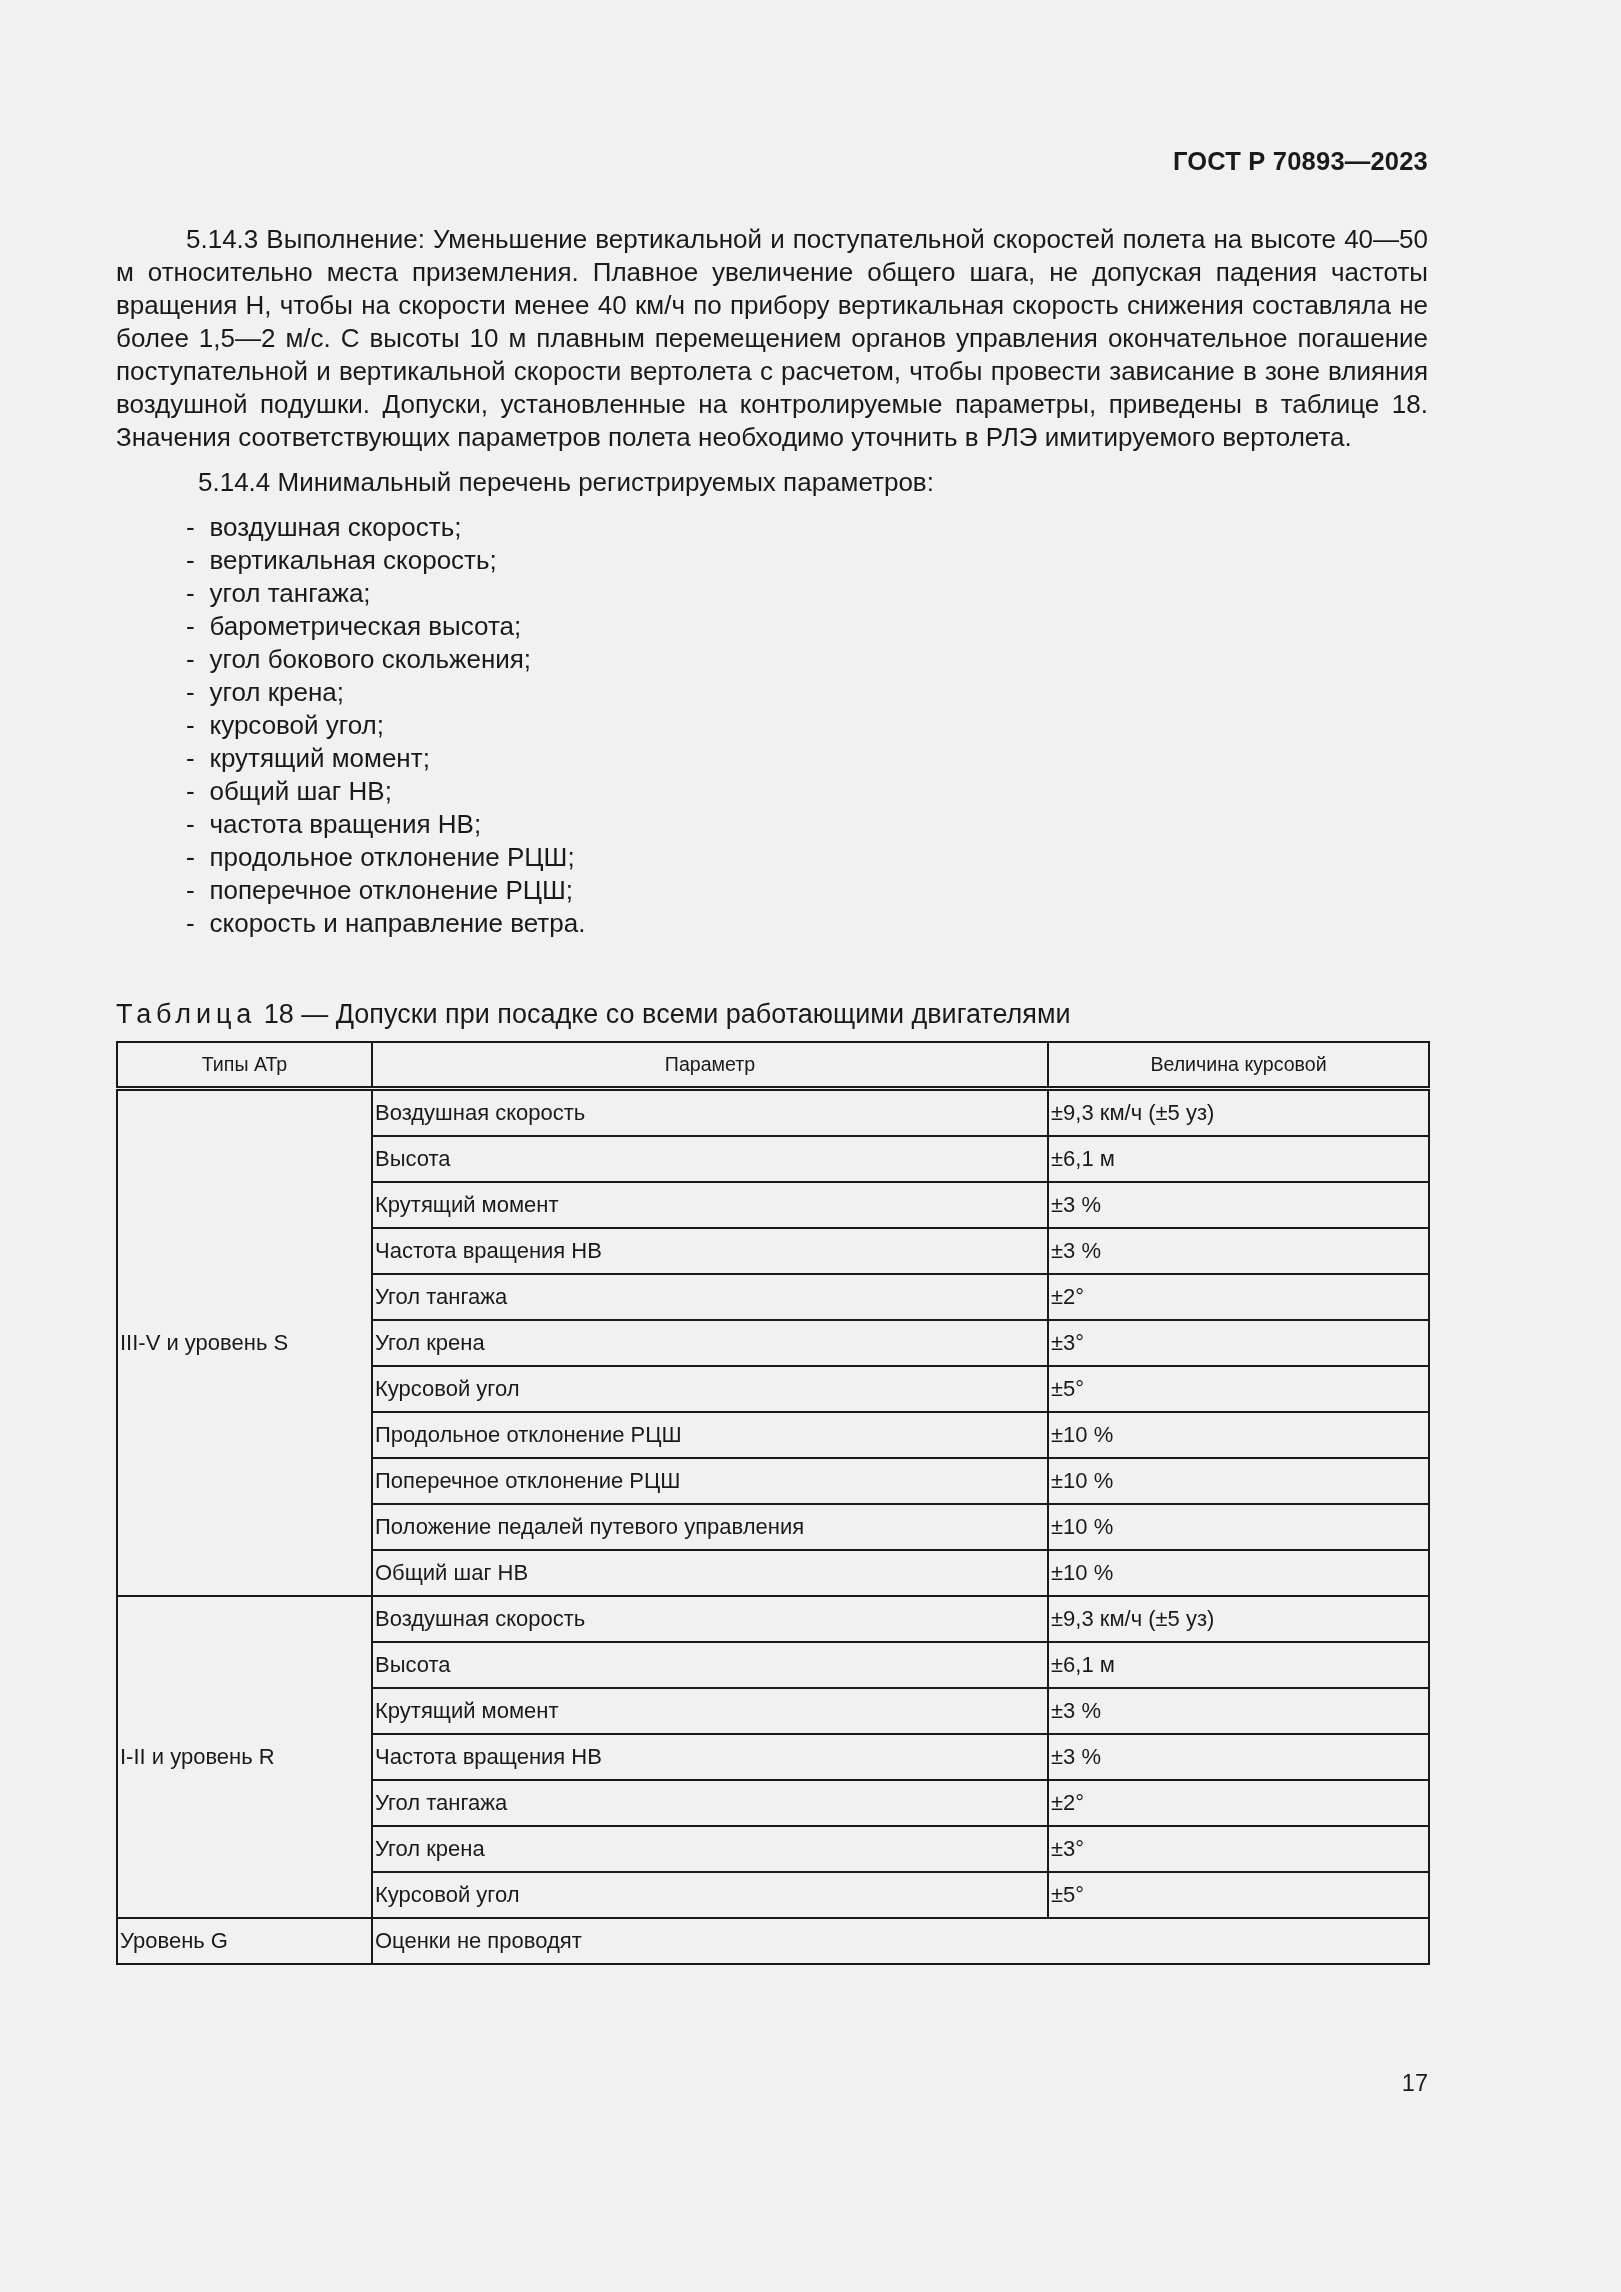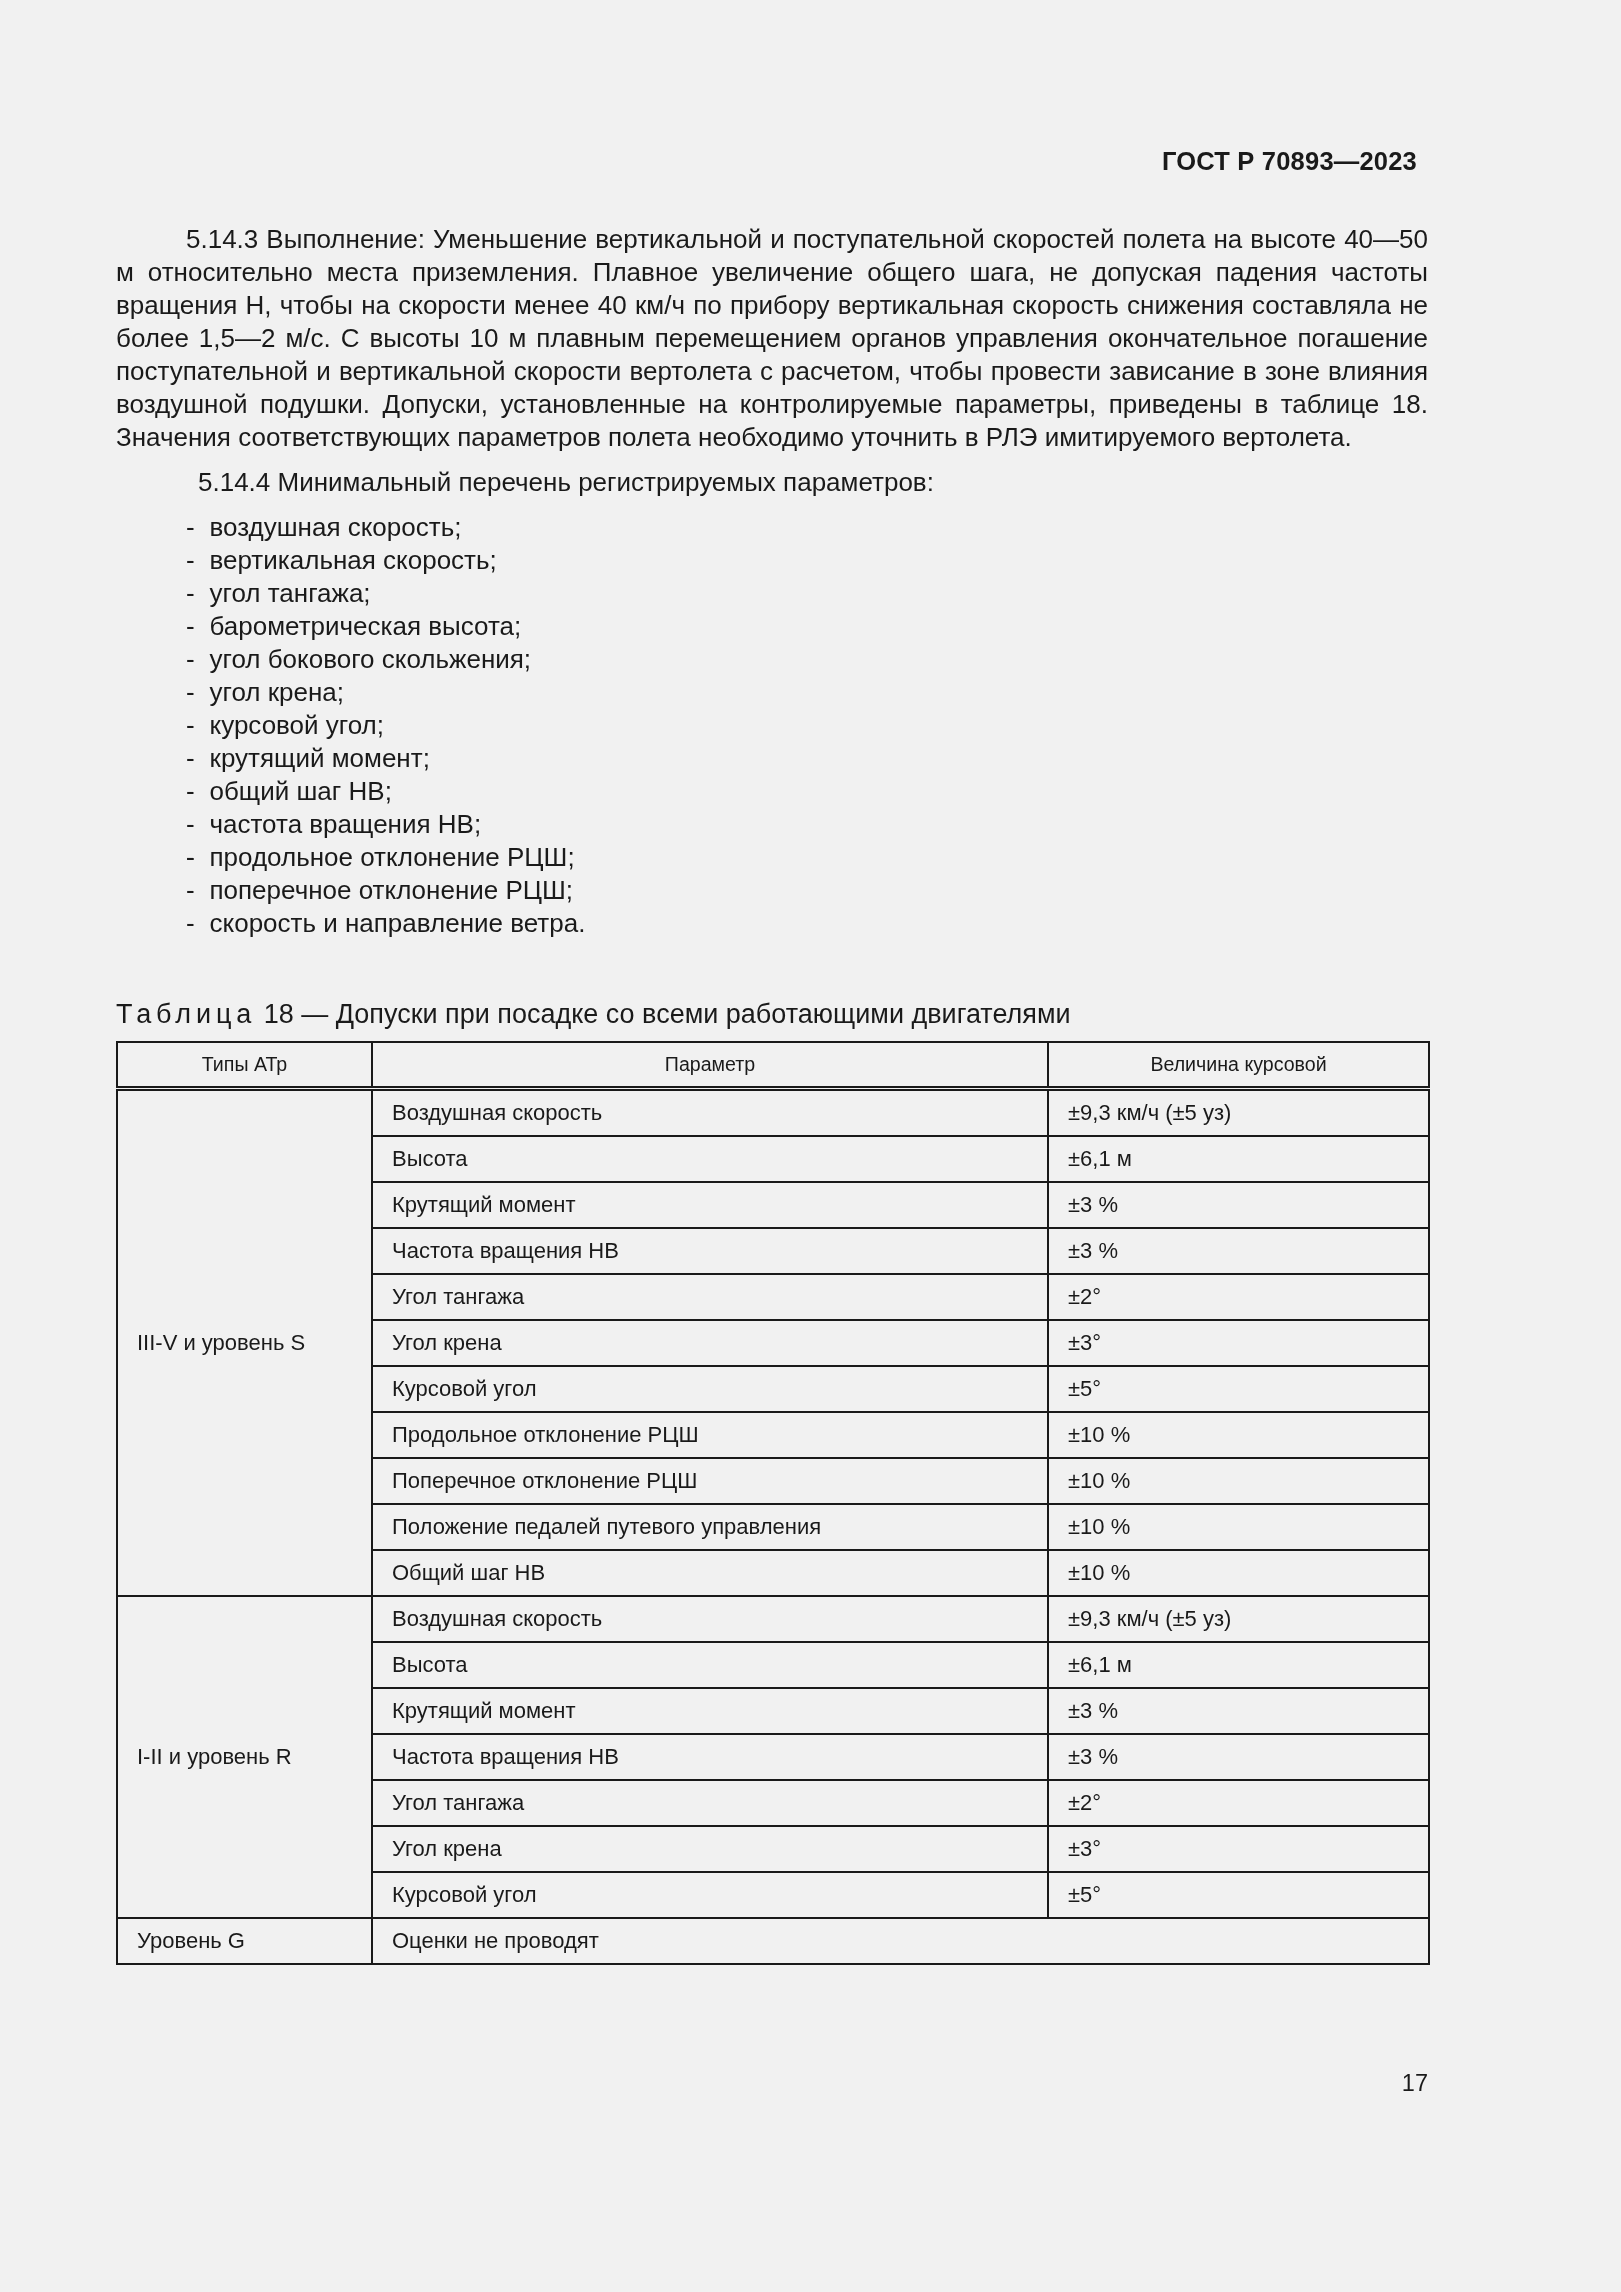--- a/index.html
+++ b/index.html
@@ -5,21 +5,21 @@
   html, body { margin: 0; padding: 0; }
   body {
     width: 1621px; height: 2293px;
     background: #f1f1f1;
     position: relative;
     font-family: "Liberation Sans", sans-serif;
     color: #1a1a1a;
     overflow: hidden;
   }
   .doc-code {
-    position: absolute; top: 147px; right: 204px;
+    position: absolute; top: 147px; right: 193px;
     font-weight: bold; font-size: 25.5px; letter-spacing: 0.2px;
   }
   .body-text {
     position: absolute; left: 116px; width: 1312px; top: 223px;
     font-size: 26px; line-height: 33px;
   }
   .para { text-align: justify; text-indent: 70px; margin: 0; }
   .para-plain { text-indent: 70px; margin: 12px; }
   ul.params { list-style: none; margin: 0; padding: 0 0 0 70px; }
   ul.params li { margin: 0; padding-left: 23.5px; position: relative; }
@@ -31,21 +31,21 @@
   .table-caption .spaced { letter-spacing: 4.9px; }
   table.tol {
     position: absolute; left: 116px; top: 1041px;
     width: 1312px;
     border-collapse: collapse;
     font-size: 22px;
     table-layout: fixed;
   }
   table.tol td, table.tol th {
     border: 2.5px solid #1a1a1a;
-    padding: 0 19px;
+    padding: 0 2px;
     height: 44px;
     font-weight: normal;
   }
   table.tol th {
     height: 43px; font-size: 19.6px; text-align: center;
     border-bottom: 5.9px double #1a1a1a;
   }
   table.tol td.val { }
   table.tol td.grp { vertical-align: middle; }
   .page-num {

